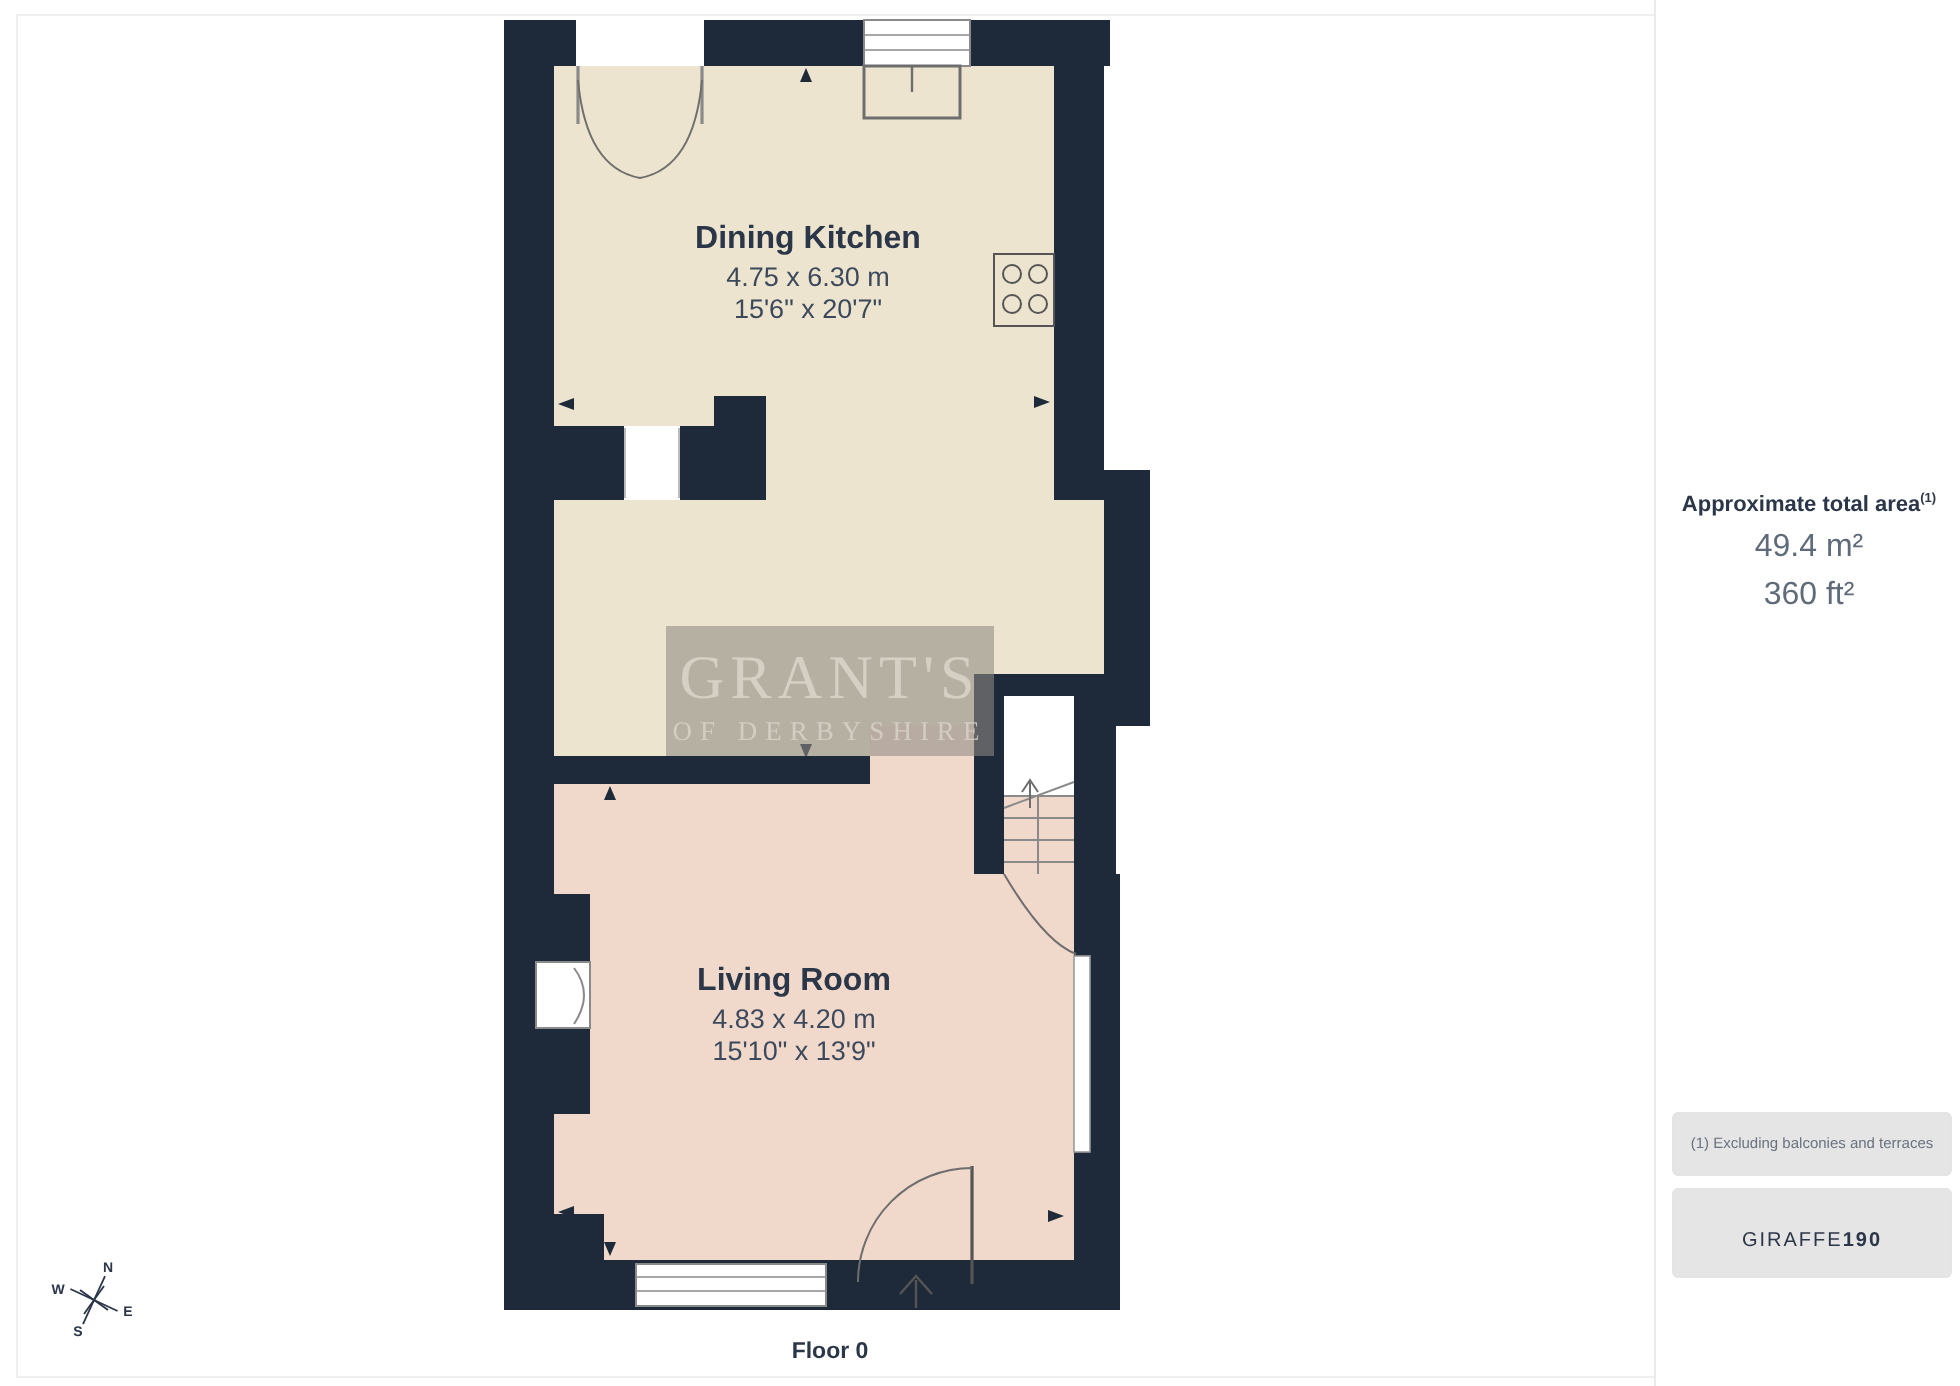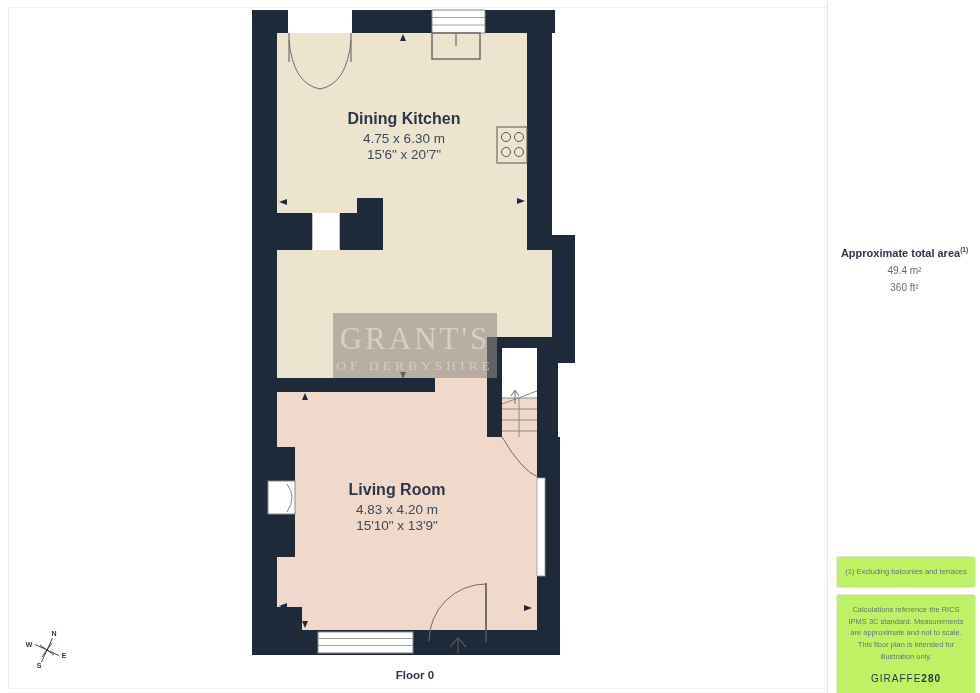--- a/index.html
+++ b/index.html
@@ -10,22 +10,22 @@
   .room-title{font-size:16px;font-weight:bold;fill:#2b3648;}
   .room-dims{font-size:13.5px;fill:#3c495c;}
   .wm-big{font-family:"Liberation Serif",serif;font-size:31px;letter-spacing:3px;fill:#ddd7cd;opacity:0.8;}
   .wm-small{font-family:"Liberation Serif",serif;font-size:13.5px;letter-spacing:4px;fill:#ddd7cd;opacity:0.75;}
   .floor-label{font-size:11.5px;font-weight:bold;fill:#2b3648;}
   .compass-letter{font-size:7px;font-weight:bold;fill:#2b3648;}
   .sidebar{position:absolute;left:827px;top:0;width:153px;height:693px;background:#fff;border-left:1px solid #eaeaea;}
   .area-block{position:absolute;top:246px;left:0;width:100%;text-align:center;}
   .area-title{font-size:11px;font-weight:bold;color:#2b3648;}
   .area-title sup{font-size:6.5px;font-weight:bold;}
-  .area-val{font-size:10px;color:#606b7a;margin-top:6px;}
-  .note{position:absolute;left:8px;width:124px;border:1px solid #e4e4e4;border-radius:3px;background:#bef264;
+  .area-val{font-size:16px;color:#606b7a;margin-top:6px;}
+  .note{position:absolute;left:8px;width:124px;border:1px solid #e4e4e4;border-radius:3px;background:#e5e5e5;
         padding:9px 7px;text-align:center;font-size:7.5px;color:#6a7280;line-height:1.55;}
   .note1{top:556px;}
   .note2{top:594px;}
   .brand{margin-top:9px;font-size:10px;letter-spacing:1px;color:#2b3648;}
   .brand .b{font-weight:bold;}
 </style>
 </head>
 <body>
 
 <div id="canvas">
@@ -180,17 +180,16 @@
   <div class="sidebar">
     <div class="area-block">
       <div class="area-title"><span>Approximate total area</span><sup>(1)</sup></div>
       <div class="area-val">49.4 m²</div>
       <div class="area-val">360 ft²</div>
     </div>
 
     <div class="note note1">(1) Excluding balconies and terraces</div>
 
     <div class="note note2">
-      <div>Calculations reference the RICS IPMS 3C standard. Measurements are approximate and not to scale. This floor plan is intended for illustration only.</div>
-      <div class="brand"><span>GIRAFFE</span><span class="b">280</span></div>
+      <div class="brand"><span>GIRAFFE</span><span class="b">190</span></div>
     </div>
   </div>
 </div>
 
 </body></html>

